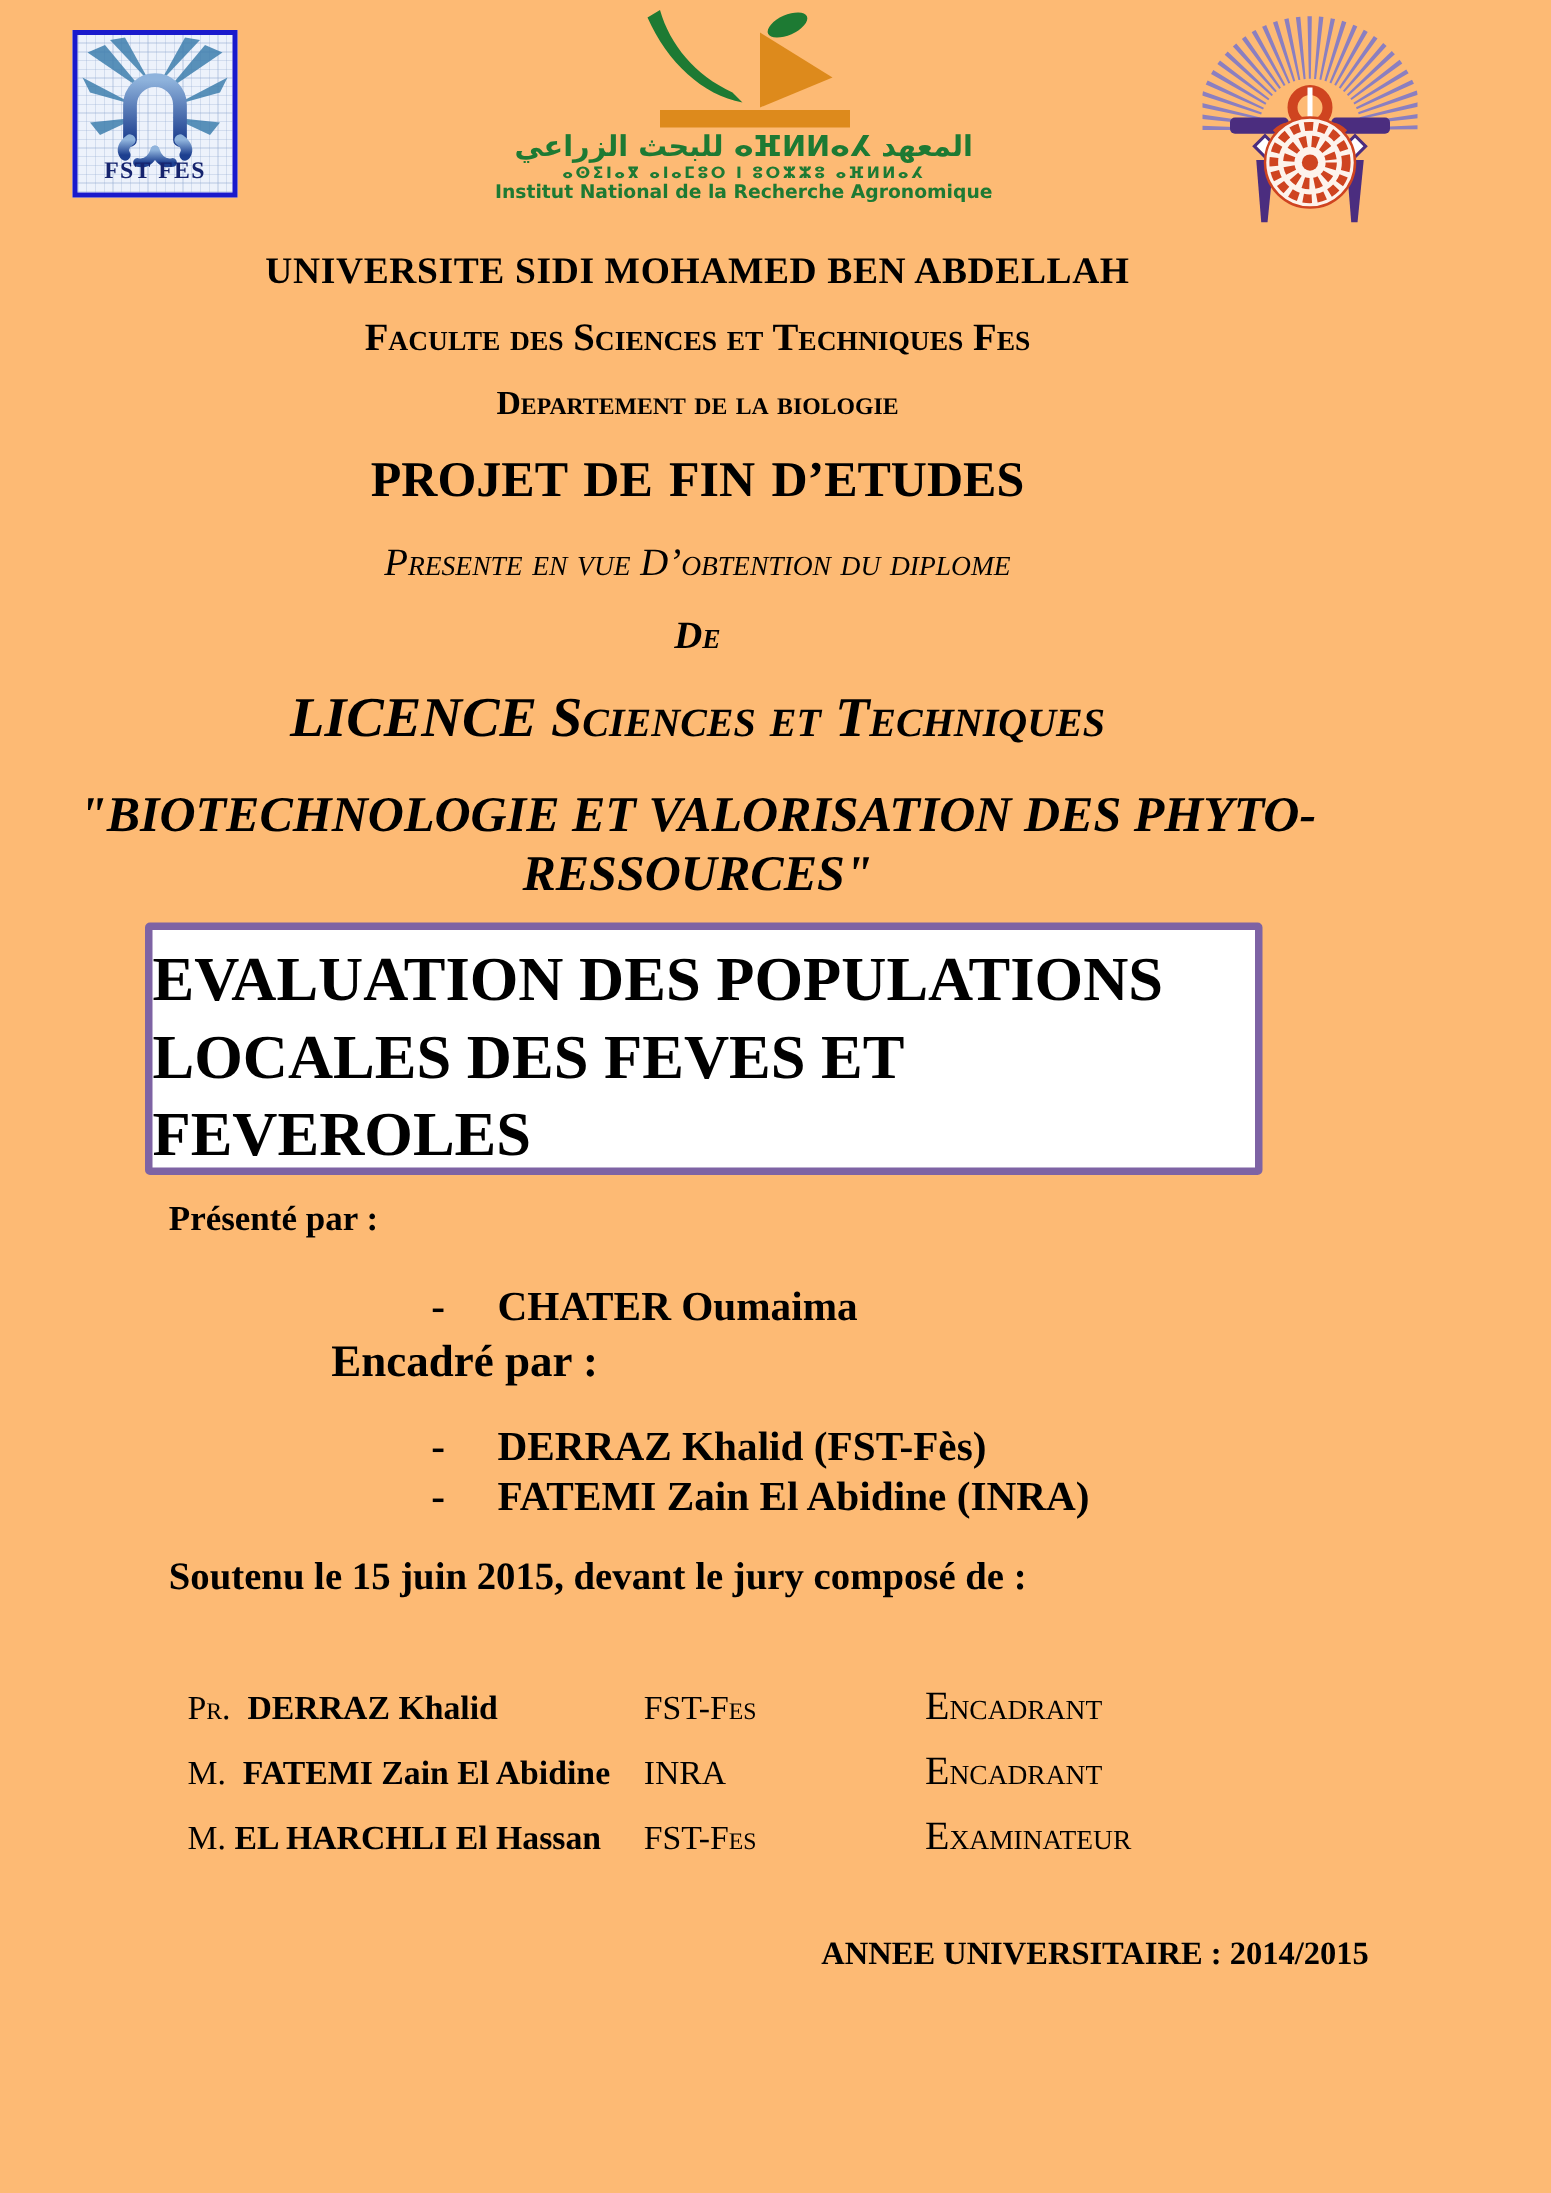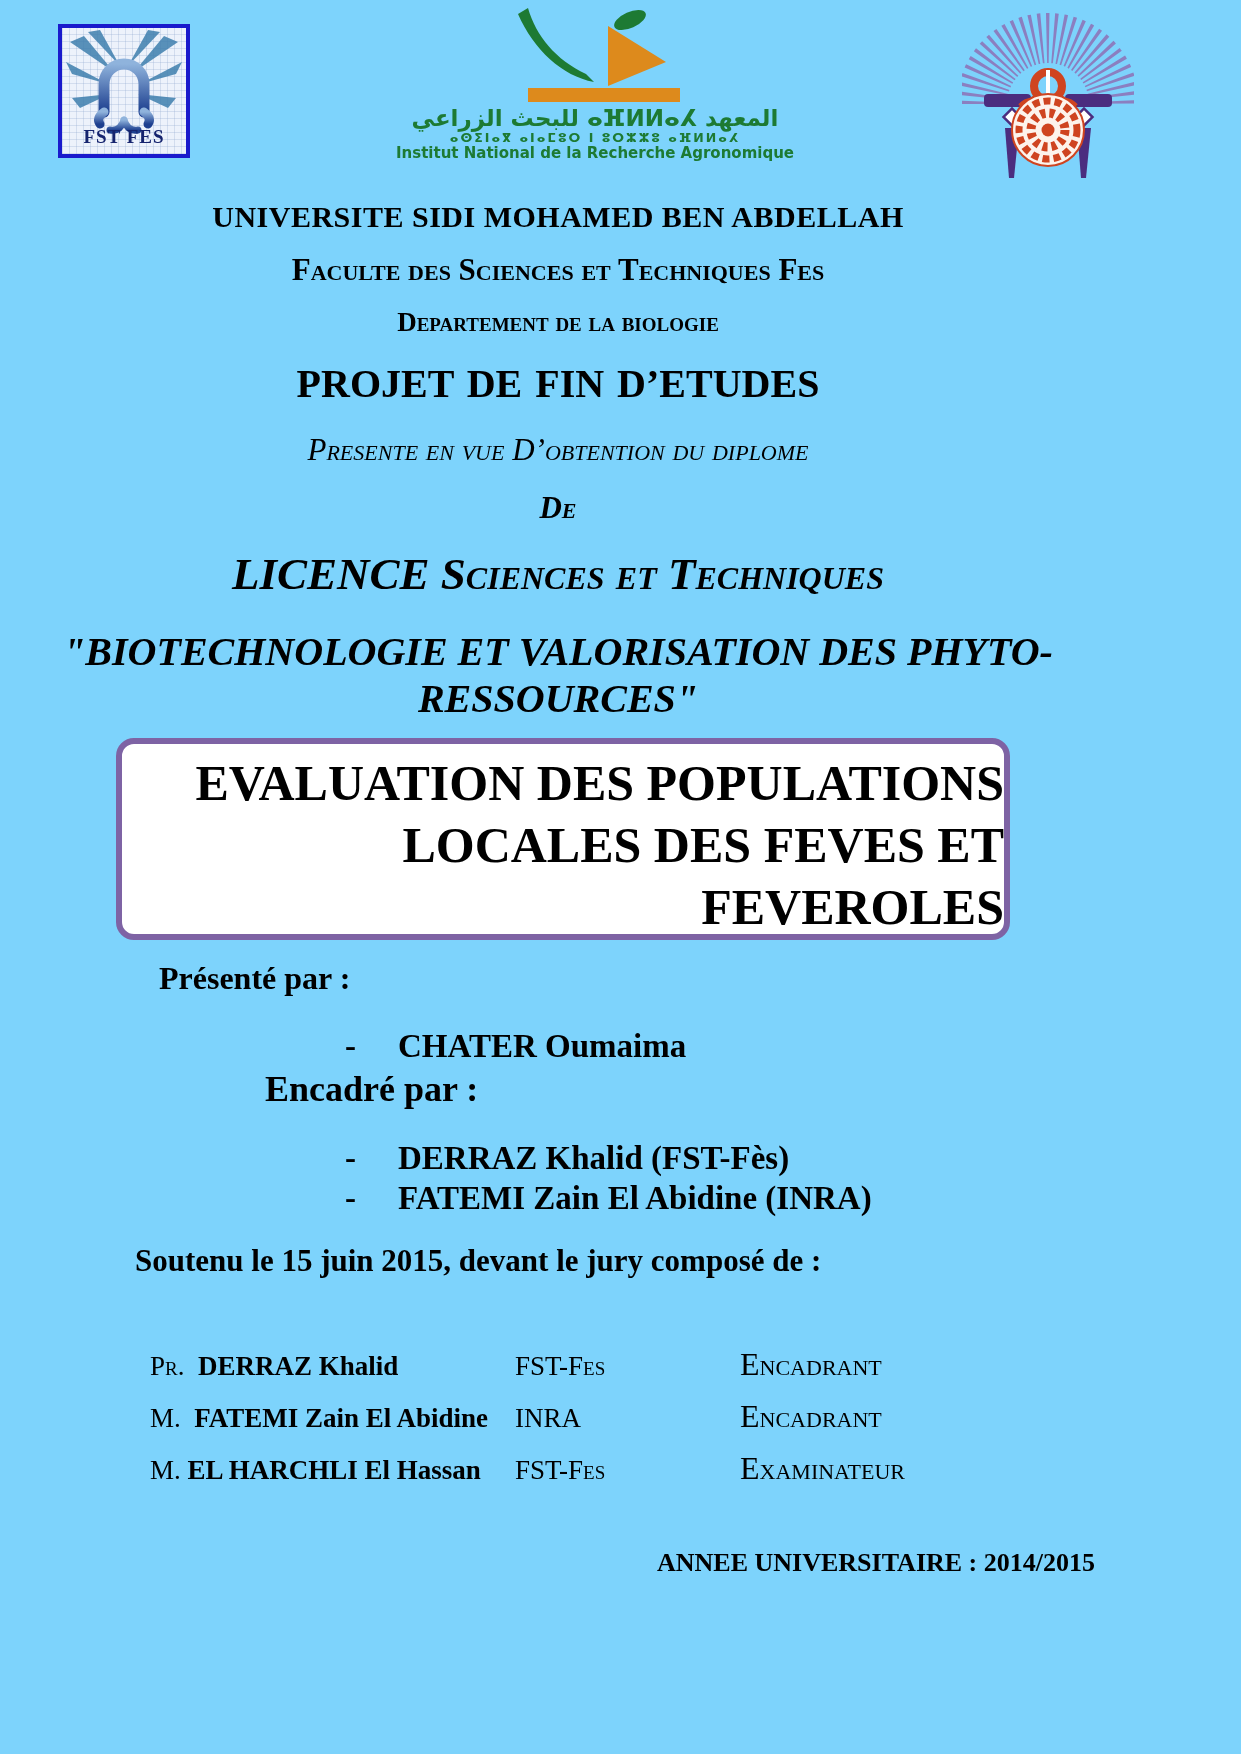--- a/index.html
+++ b/index.html
@@ -1,19 +1,19 @@
 <!DOCTYPE html>
 <html><head>
 <meta charset="utf-8">
 <style>
   * { margin:0; padding:0; box-sizing:border-box; }
   html,body { background:#888; }
   .page {
     position:relative; width:1241px; height:1754px; margin:0 auto;
-    background:#7dd3fc; overflow:hidden;
+    background:#fdba74; overflow:hidden;
     font-family:"Liberation Serif", serif; color:#000;
   }
   .abs { position:absolute; }
   .ctr { left:0; width:1116px; text-align:center; }
 
   
   .fst-logo {
     left:58px; top:24px; width:132px; height:134px;
     border:4px solid #1a1acc;
     background:
@@ -47,27 +47,27 @@
   .projet      { top:360px; font-size:40px; font-weight:bold; word-spacing:3px; }
   .presente    { top:432px; font-size:31px; font-weight:normal; font-style:italic; font-variant:small-caps; }
   .de          { top:490px; font-size:31px; font-weight:bold; font-style:italic; font-variant:small-caps; }
   .licence     { top:548px; font-size:45px; font-weight:bold; font-style:italic; }
   .licence .sub{ font-variant:small-caps; }
   .biotech     { top:628px; font-size:40px; font-weight:bold; font-style:italic; line-height:47px; }
 
   
   .title-box {
     left:116px; top:738px; width:894px; height:202px;
-    border:6px solid #7e63a4; border-radius:18px; background:#fff;
-    text-align:right; padding-top:8px;
+    border:6px solid #7e63a4; border-radius:4px; background:#fff;
+    text-align:left; padding-top:8px;
   }
   .title-box .tline { font-size:50px; font-weight:bold; line-height:62px; }
 
   
-  .presented-label { left:135px; top:960px;  font-size:32px; font-weight:bold;margin-left:24px; }
+  .presented-label { left:135px; top:960px;  font-size:28px; font-weight:bold; }
   .student-line    { left:345px; top:1028px; font-size:33px; font-weight:bold;
                      display:flex; gap:42px; }
   .encadre-label   { left:265px; top:1068px; font-size:36px; font-weight:bold; }
   .supervisors     { left:345px; top:1138px; font-size:33px; font-weight:bold; }
   .supervisors .srow { display:flex; gap:42px; line-height:40px; }
   .soutenu         { left:135px; top:1243px; font-size:31px; font-weight:bold; }
 
   
   .jury { left:150px; top:1346px; width:820px; display:grid;
           grid-template-columns:365px 225px 1fr; row-gap:15px; align-items:baseline; }

